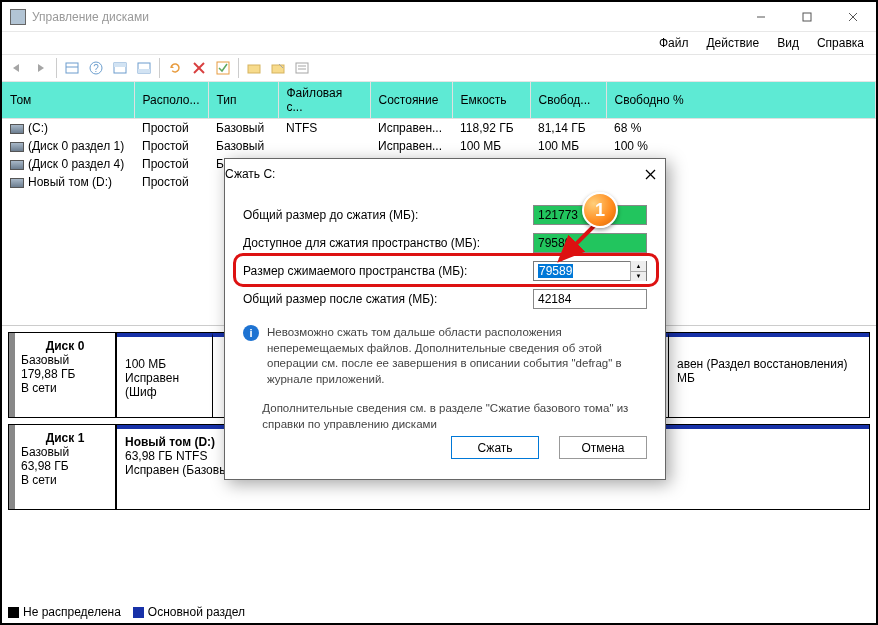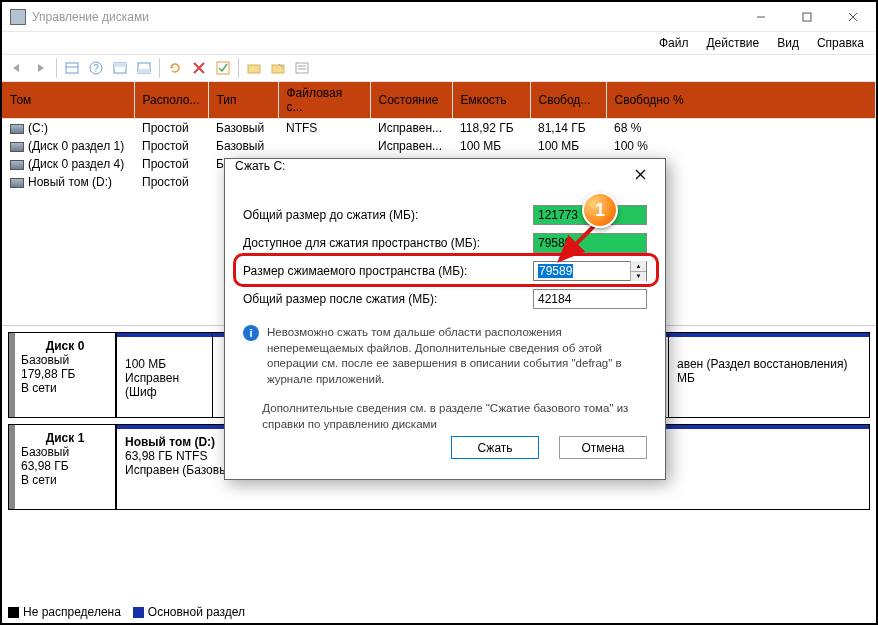--- a/index.html
+++ b/index.html
@@ -37,21 +37,21 @@
   
   .toolbar { height: 28px; border-top:1px solid #e5e5e5; border-bottom: 1px solid #e5e5e5; display:flex; align-items:center; padding: 0 4px; gap:2px;}
   .tbtn { width:22px; height:22px; display:flex; align-items:center; justify-content:center; opacity:0.75;}
   .tdiv { width:1px; height:20px; background:#ccc; margin: 0 2px;}
 
   
   .table { width: 100%; border-collapse: collapse; }
   .table th {
     text-align: left; font-weight: normal; font-size: 12px;
     border-right: 1px solid #e0e0e0; border-bottom: 1px solid #e0e0e0;
-    padding: 4px 8px; background: #c2410c;
+    padding: 4px 8px; background: #5eead4;
   }
   .table td { padding: 2px 8px; font-size: 12px; white-space: nowrap; overflow:hidden; text-overflow: ellipsis;}
   .table tr.data-row { height: 18px; }
   .volicon { display:inline-block; width:14px; height:10px; background: linear-gradient(#a8b8c8,#6d7e90); border:1px solid #555; vertical-align:middle; margin-right:4px;}
 
   .table-wrap { height: 244px; overflow:hidden; border-bottom: 1px solid #ccc;}
 
   
   .disks { padding: 6px; }
   .disk-row { display:flex; margin-bottom: 6px; border:1px solid #000;}
@@ -80,21 +80,21 @@
   .modal {
     position: absolute;
     left: 222px; top: 156px;
     width: 442px;
     background: #fff;
     border: 1px solid #666;
     box-shadow: 4px 4px 16px rgba(0,0,0,0.35);
     z-index: 100;
   }
   .modal .m-title {
-    height: 30px; display:flex; padding: 0 10px;
+    height: 30px; display:flex; align-items:center; padding: 0 0;
   }
   .modal .m-title .spacer { flex:1; }
   .modal .m-close { width:30px; height:30px; display:flex; align-items:center; justify-content:center; font-size:14px;}
   .modal .m-body { padding: 12px 18px 20px 18px; }
   .m-row { display:flex; align-items:center; height:28px; }
   .m-row .lab { flex: 0 0 290px; }
   .m-row .val {
     width: 120px; height:20px; border:1px solid #888;
     background: #22c55e; padding: 1px 4px; display:flex; align-items:center;
   }

